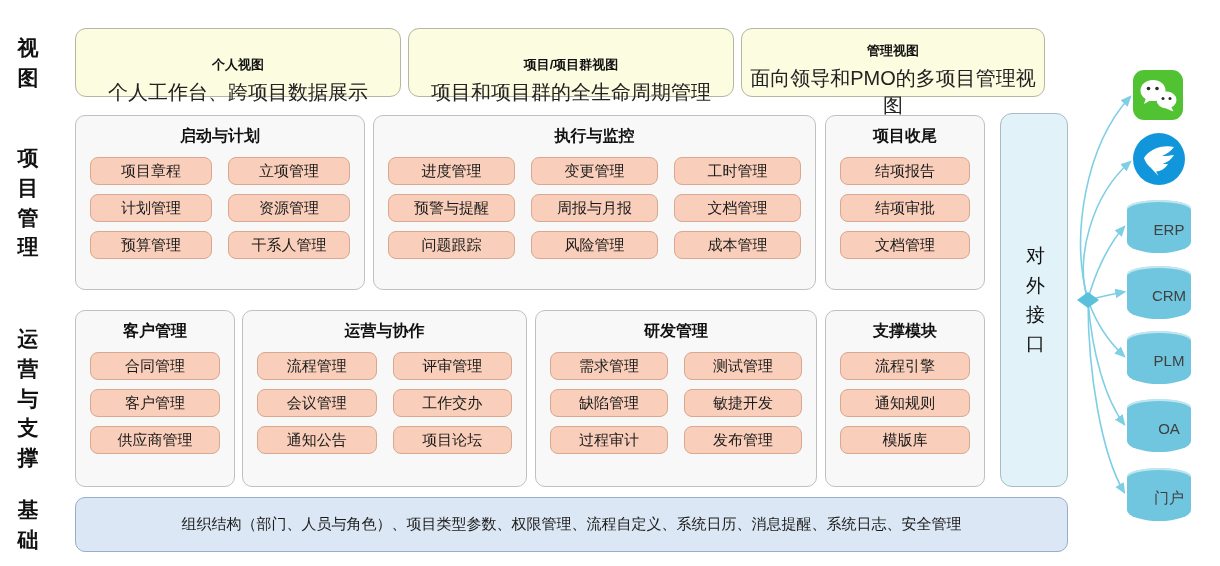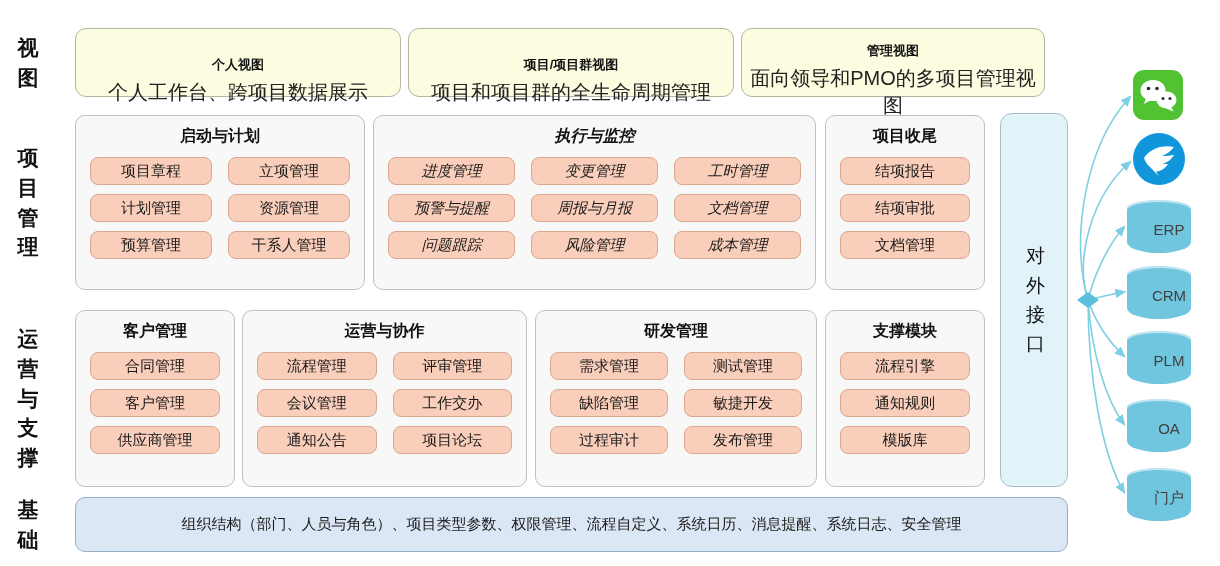--- a/index.html
+++ b/index.html
@@ -91,21 +91,21 @@
     <div class="chips cols-2">
       <div class="chip">项目章程</div>
       <div class="chip">立项管理</div>
       <div class="chip">计划管理</div>
       <div class="chip">资源管理</div>
       <div class="chip">预算管理</div>
       <div class="chip">干系人管理</div>
     </div>
   </div>
 
-  <div class="grp" style="left:373px;top:115px;width:443px;height:175px;font-style:italic;">
+  <div class="grp" style="left:373px;top:115px;width:443px;height:175px;">
     <div class="grp-title">执行与监控</div>
     <div class="chips cols-3">
       <div class="chip">进度管理</div>
       <div class="chip">变更管理</div>
       <div class="chip">工时管理</div>
       <div class="chip">预警与提醒</div>
       <div class="chip">周报与月报</div>
       <div class="chip">文档管理</div>
       <div class="chip">问题跟踪</div>
       <div class="chip">风险管理</div>

